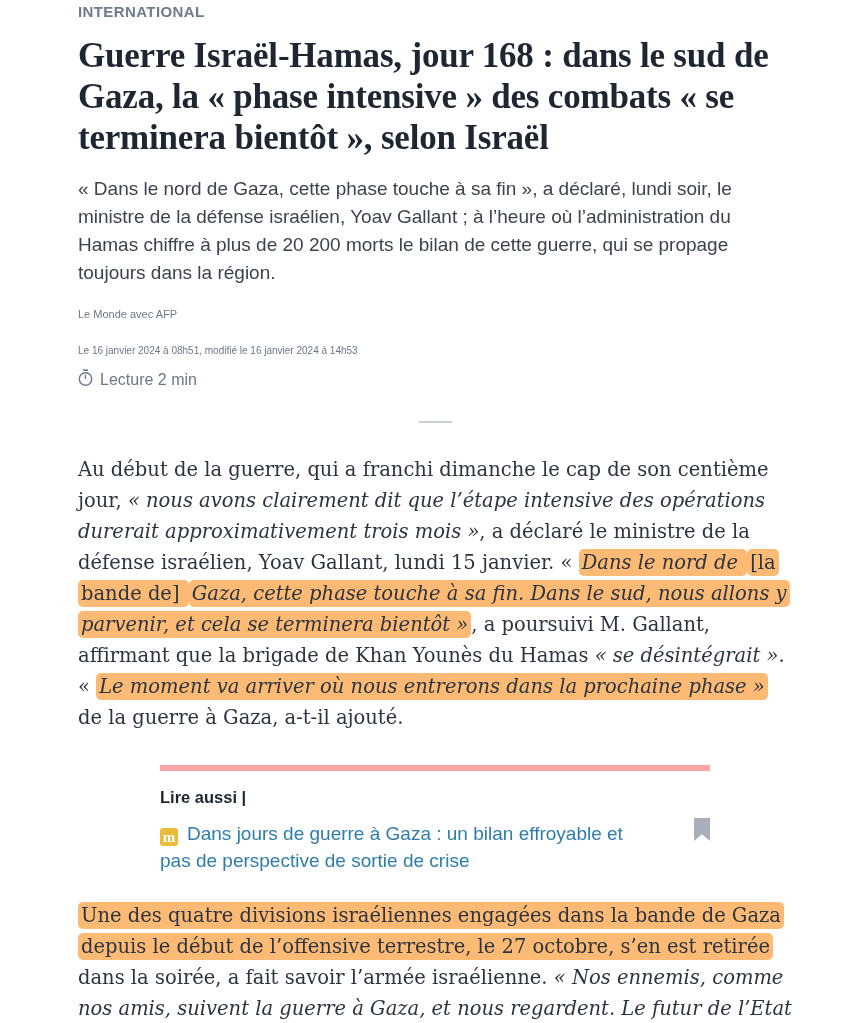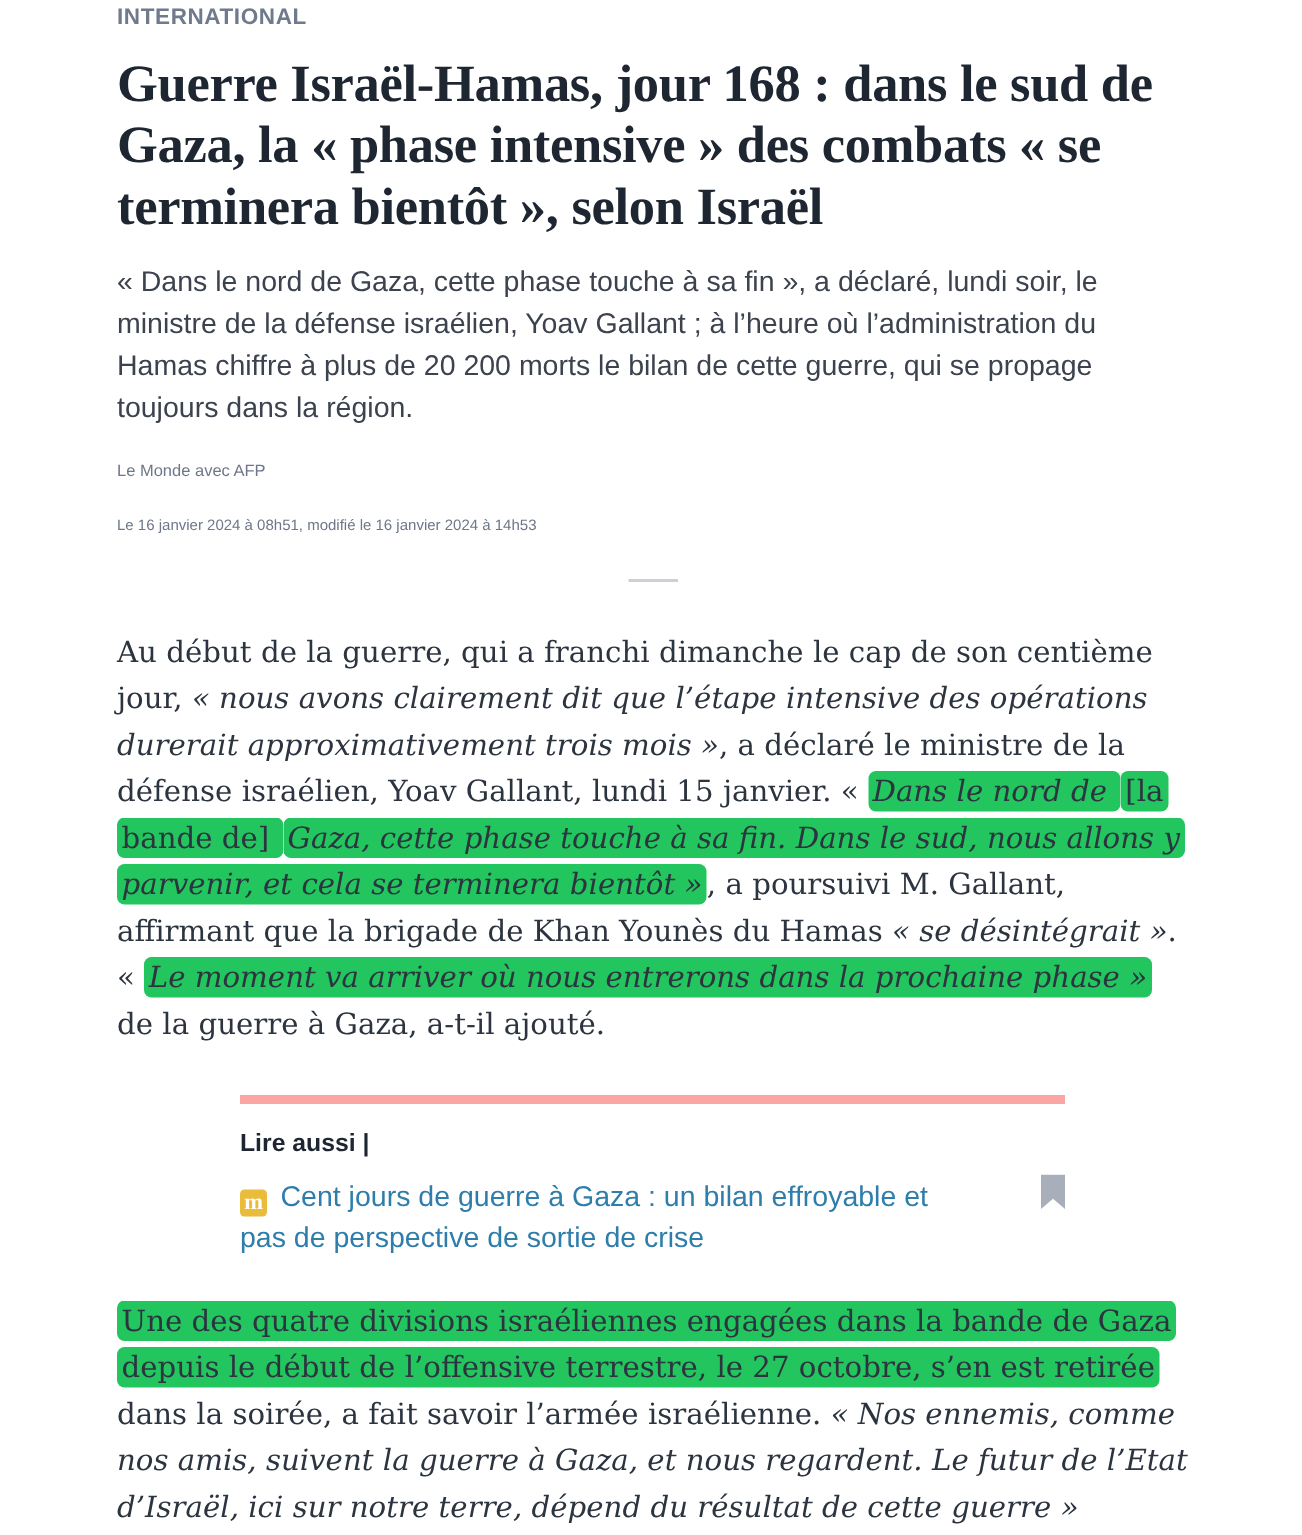--- a/index.html
+++ b/index.html
@@ -73,21 +73,21 @@
     font-size: 19.5px;
     line-height: 31px;
     color: #2c343f;
     max-width: 716px;
   }
   .p1 { margin-top: 31px; }
   .p2 { margin-top: 26px; }
 
   .it { font-style: italic; }
   .hl {
-    background: #22c55e;
+    background: #fdba74;
     border-radius: 5px;
     padding: 2px 3px;
     -webkit-box-decoration-break: clone;
     box-decoration-break: clone;
     text-align: center;
   }
 
   .read-also {
     margin: 32px 0 0 82px;
     width: 550px;
@@ -143,29 +143,39 @@
   <div class="kicker">INTERNATIONAL</div>
 
   <h1 class="headline">Guerre Israël-Hamas, jour 168 : dans le sud de Gaza, la « phase intensive » des combats « se terminera bientôt », selon Israël</h1>
 
   <p class="standfirst">« Dans le nord de Gaza, cette phase touche à sa fin », a déclaré, lundi soir, le ministre de la défense israélien, Yoav Gallant ; à l’heure où l’administration du Hamas chiffre à plus de 20 200 morts le bilan de cette guerre, qui se propage toujours dans la région.</p>
 
   <div class="byline">Le Monde avec AFP</div>
 
   <div class="dateline">Le 16 janvier 2024 à 08h51, modifié le 16 janvier 2024 à 14h53</div>
 
+  <div class="readtime">
+    <span>
+      <svg width="15" height="18" viewBox="0 0 15 18">
+        <line x1="5" y1="1.2" x2="10" y2="1.2" stroke="#6d7789" stroke-width="1.6"></line>
+        <circle cx="7.5" cy="10" r="6.2" fill="none" stroke="#6d7789" stroke-width="1.4"></circle>
+        <line x1="7.5" y1="10" x2="7.5" y2="5.8" stroke="#6d7789" stroke-width="1.3"></line>
+      </svg>
+    </span>
+    <span>Lecture 2 min</span>
+  </div>
 
   <hr class="divider">
 
   <p class="body-p p1"><span>Au début de la guerre, qui a franchi dimanche le cap de son centième jour, </span><span class="it">« nous avons clairement dit que l’étape intensive des opérations durerait approximativement trois mois »</span><span>, a déclaré le ministre de la défense israélien, Yoav Gallant, lundi 15 janvier. « </span><span class="it hl">Dans le nord de </span><span class="hl">[la bande de] </span><span class="it hl">Gaza, cette phase touche à sa fin. Dans le sud, nous allons y parvenir, et cela se terminera bientôt »</span><span>, a poursuivi M. Gallant, affirmant que la brigade de Khan Younès du Hamas </span><span class="it">« se désintégrait »</span><span>. « </span><span class="it hl">Le moment va arriver où nous entrerons dans la prochaine phase »</span><span> de la guerre à Gaza, a-t-il ajouté.</span></p>
 
   <div class="read-also">
     <div class="read-also-left">
       <div class="read-also-label">Lire aussi |</div>
-      <a class="read-also-link"><span class="m-badge">m</span><span>Cent jours de guerre à Gaza : un bilan effroyable et pas de perspective de sortie de crise</span></a>
+      <a class="read-also-link"><span class="m-badge">m</span><span>Dans jours de guerre à Gaza : un bilan effroyable et pas de perspective de sortie de crise</span></a>
     </div>
     <button class="bookmark-btn">
       <span>
         <svg width="16" height="23" viewBox="0 0 16 23">
           <path d="M0 0 H16 V23 L8 16.2 L0 23 Z" fill="#a9afba"></path>
         </svg>
       </span>
     </button>
   </div>
 

